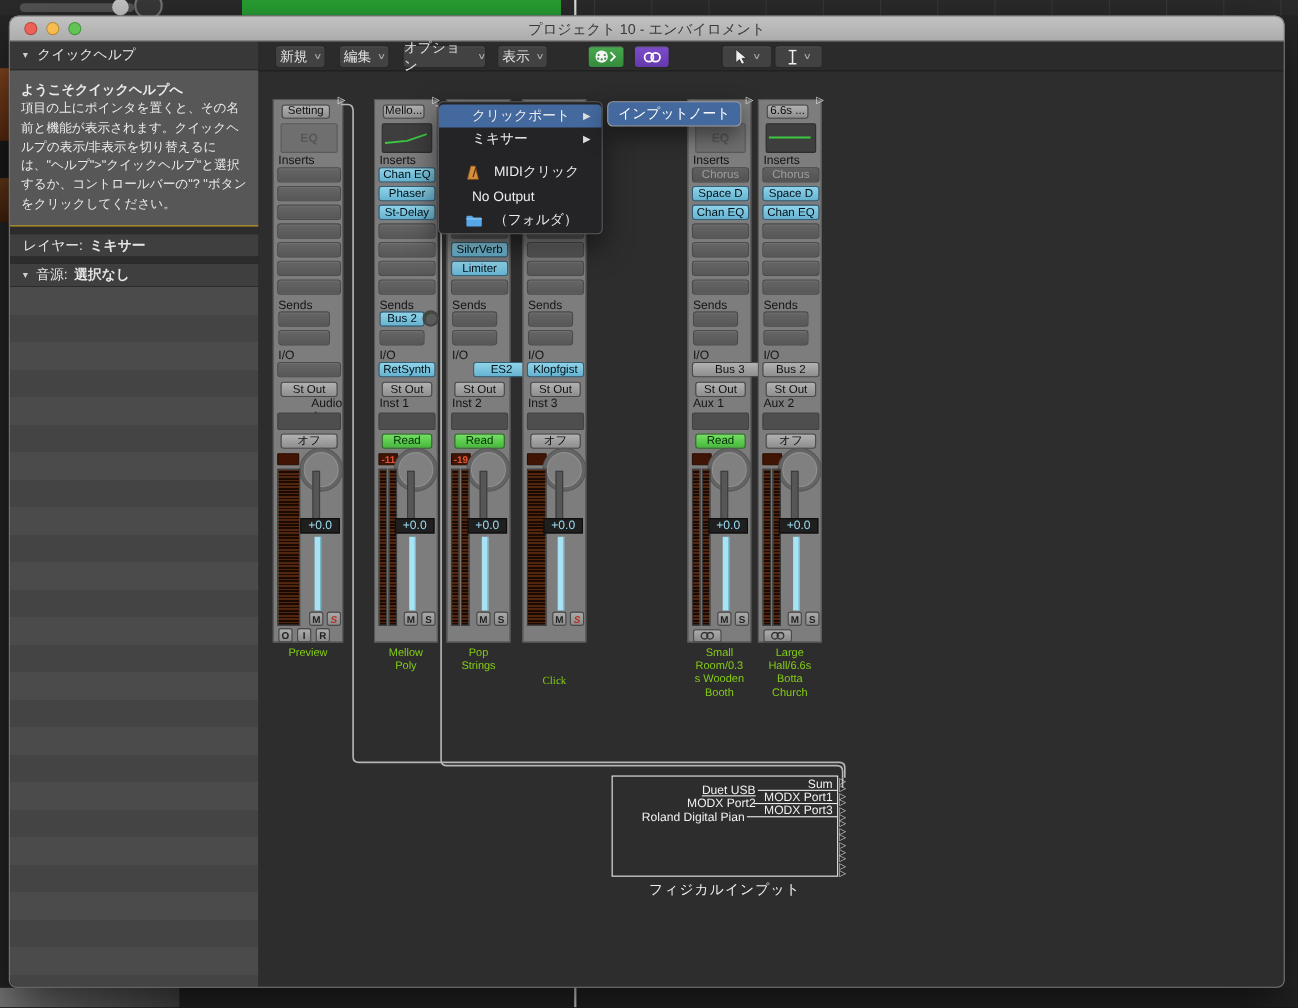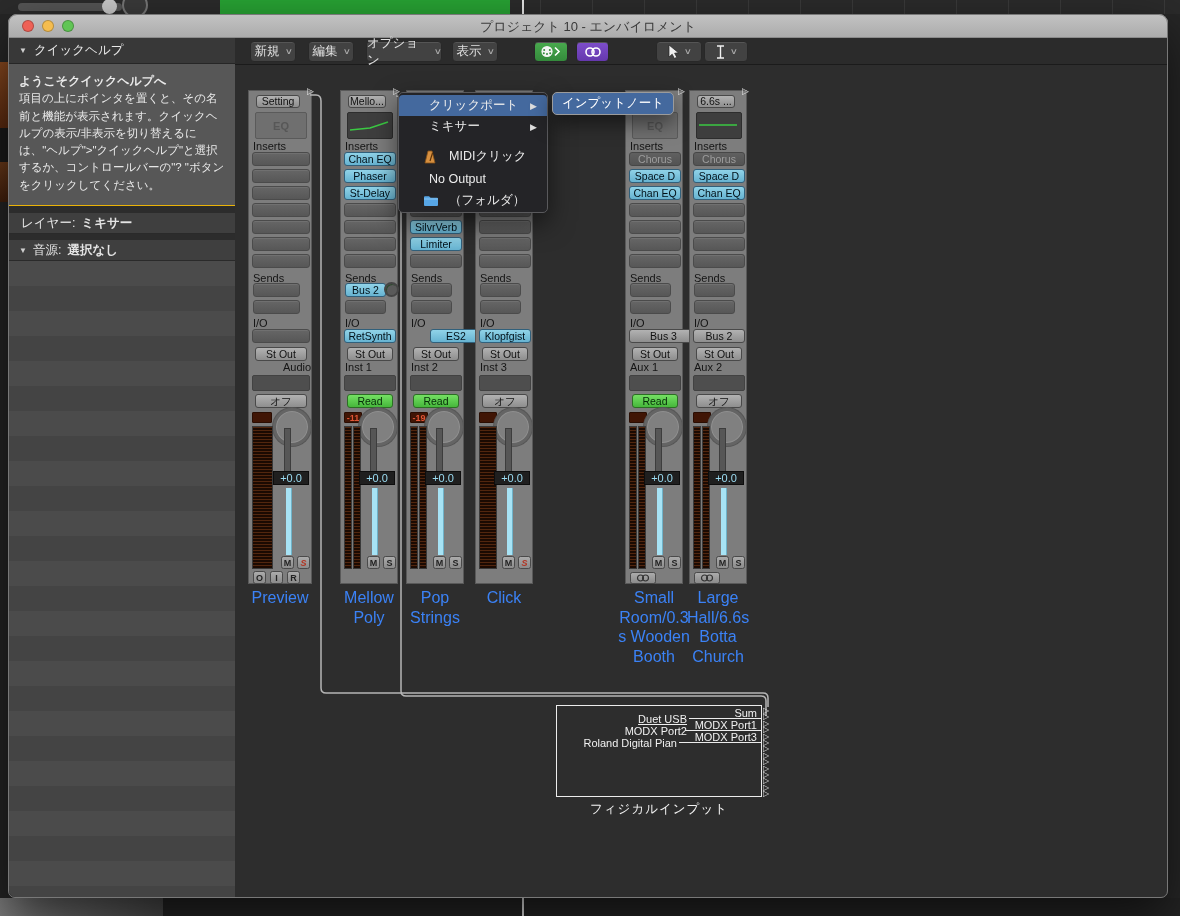--- a/index.html
+++ b/index.html
@@ -70,21 +70,21 @@
   .knob{position:absolute;width:38px;height:38px;border-radius:50%;background:#808080;border:3px solid #646464;
         box-shadow:0 0 0 1px #575757, inset 0 0 0 1px #909090;box-sizing:border-box;}
   .fadercap{position:absolute;width:7px;background:#565656;border:1px solid #3d3d3d;box-sizing:border-box;}
   .faderval{position:absolute;background:#1f1f1f;border:1px solid #0d0d0d;color:#9bdcf2;font-size:11px;text-align:center;
             line-height:13px;box-sizing:border-box;}
   .cyan{position:absolute;width:6px;background:#a7e3f5;box-shadow:inset -1px 0 0 #6fb2c8;}
   .msbtn{position:absolute;width:13px;height:13px;background:linear-gradient(#ababab,#8b8b8b);border:1px solid #4a4a4a;
          border-radius:2.5px;color:#222;font-size:9px;font-weight:bold;display:flex;align-items:center;justify-content:center;box-sizing:border-box;}
   .solored{color:#b23422;font-style:italic;}
   .porttri{position:absolute;color:#e3e3e3;font-size:9px;line-height:1;z-index:3;}
-  .chlabel{position:absolute;top:588px;color:#3b82f6;font-size:16px;text-align:center;white-space:pre-line;line-height:1.22;z-index:1;}
+  .chlabel{position:absolute;top:588px;color:#84cc16;font-size:10px;text-align:center;white-space:pre-line;line-height:1.22;z-index:1;}
   
   #ctxmenu{position:absolute;left:398px;top:92px;width:150px;height:121px;background:#242427;border:1px solid #59595c;
            border-radius:5px;z-index:20;box-shadow:0 10px 26px rgba(0,0,0,.55);box-sizing:border-box;}
   .ctxrow{position:absolute;left:0;right:0;height:21px;color:#ececec;font-size:12.5px;display:flex;align-items:center;box-sizing:border-box;}
   .ctxrow .lbl{margin-left:30px;}
   .ctxrow .lbl-ico{margin-left:50px;}
   .ctxhl{background:#44699e;border-radius:4px 4px 0 0;}
   .ctxarrow{position:absolute;right:10px;font-size:9px;color:#ddd;}
   .ctxicon{position:absolute;left:24px;width:16px;height:14px;}
   #submenu{position:absolute;left:552px;top:92px;width:122px;height:23px;background:#44699e;border:1px solid #9b9b9b;
@@ -341,21 +341,21 @@
         <div class="slotbtn light" style="left: 6px; top: 303px; width: 46px; height: 14px;">オフ</div>
         <div class="peak" style="left: 3px; top: 321px; width: 18px; height: 11px;"></div>
         <div class="knob" style="left: 18px; top: 317px;"></div>
         <div class="meter" style="left: 3px; top: 335px; width: 18px; height: 143px;"></div>
         <div class="fadercap" style="left: 29px; top: 337px; width: 7px; height: 45px;"></div>
         <div class="faderval" style="left: 18px; top: 380px; width: 36px; height: 14px;">+0.0</div>
         <div class="cyan" style="left: 31px; top: 397px; width: 6px; height: 67px;"></div>
         <div class="msbtn" style="left: 26px; top: 465px;">M</div>
         <div class="msbtn solored" style="left: 42px; top: 465px;">S</div>
       </div>
-      <div class="chlabel" style="left: 464px; width: 80px; top: 588px;">Click</div>
+      <div class="chlabel" style="left: 464px; width: 80px; top: 614px; font-family: Liberation Serif, serif;">Click</div>
       <div class="strip" style="left: 625px; top: 90px; width: 58px; height: 494px;">
         <span class="porttri" style="left: 52px; top: -4px;">▷</span>
         <div class="slotbtn light" style="left: 7px; top: 4px; width: 38px; height: 13px;"></div>
         <div class="eqpanel eq-label" style="left: 6px; top: 21px; width: 46px; height: 27px;">EQ</div>
         <div class="seclabel" style="top: 49px;">Inserts</div>
         <div class="slotbtn disabled" style="left: 3px; top: 61px; width: 52px; height: 14px;">Chorus</div>
         <div class="slotbtn plugin" style="left: 3px; top: 78px; width: 52px; height: 14px;">Space D</div>
         <div class="slotbtn plugin" style="left: 3px; top: 95px; width: 52px; height: 14px;">Chan EQ</div>
         <div class="slotbtn empty" style="left: 3px; top: 112px; width: 52px; height: 14px;"></div>
         <div class="slotbtn empty" style="left: 3px; top: 129px; width: 52px; height: 14px;"></div>

